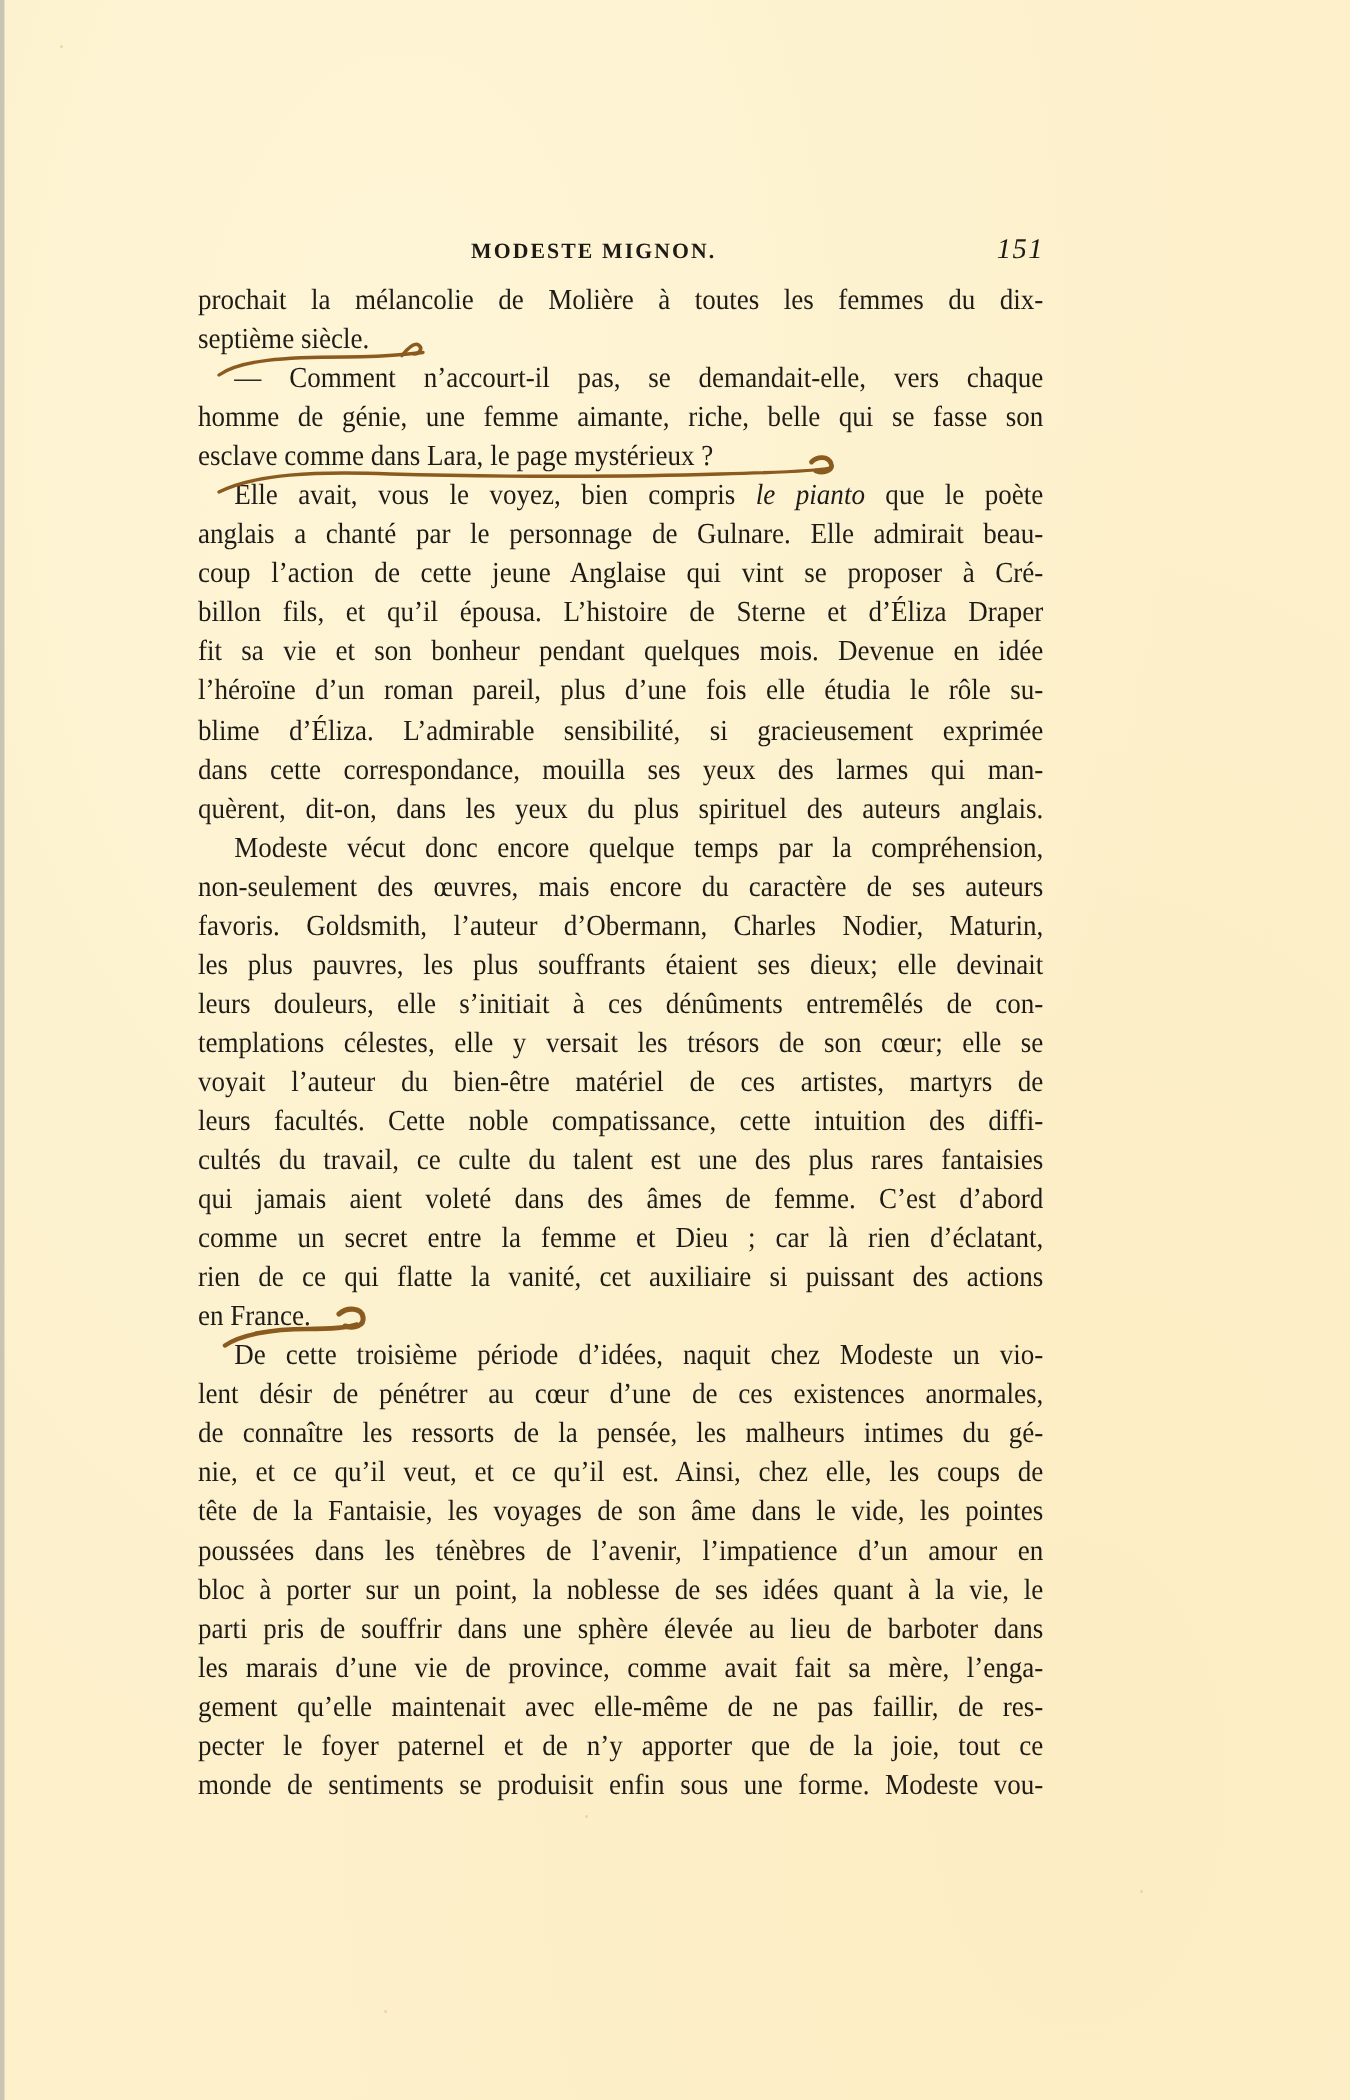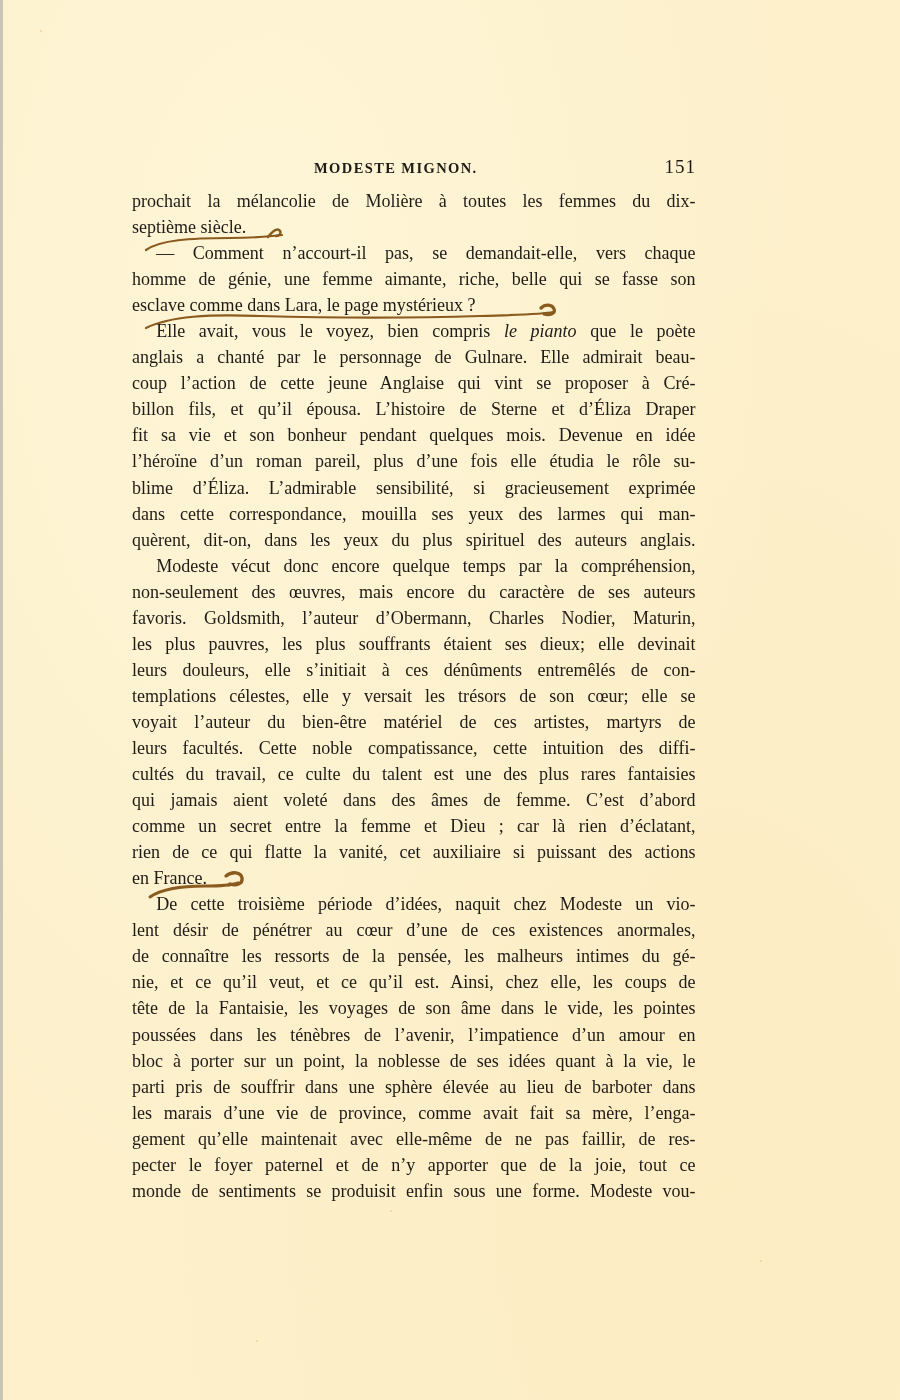--- a/index.html
+++ b/index.html
@@ -45,20 +45,21 @@
       font-weight: bold;
       letter-spacing: 1.4px;
       font-variant: small-caps;
     }
     .page-number {
       position: absolute;
       right: 0;
       top: -1px;
       font-size: 19px;
       letter-spacing: 1px;
+      font-style: italic;
     }
     .text-block {
       position: absolute;
       left: 132px;
       top: 188px;
       width: 564px;
       font-family: "Liberation Serif", serif;
       font-size: 19.4px;
       line-height: 26.05px;
       color: #1f1b17;

